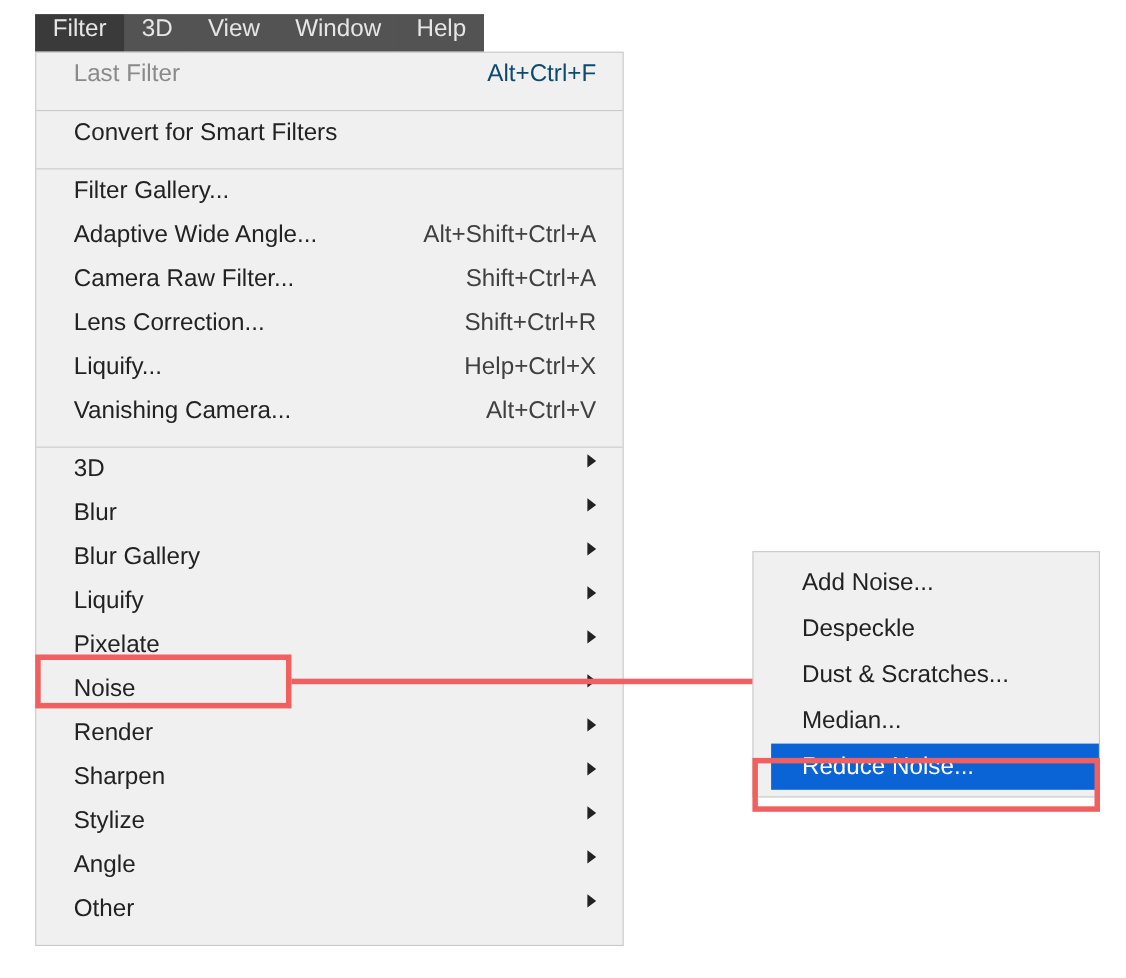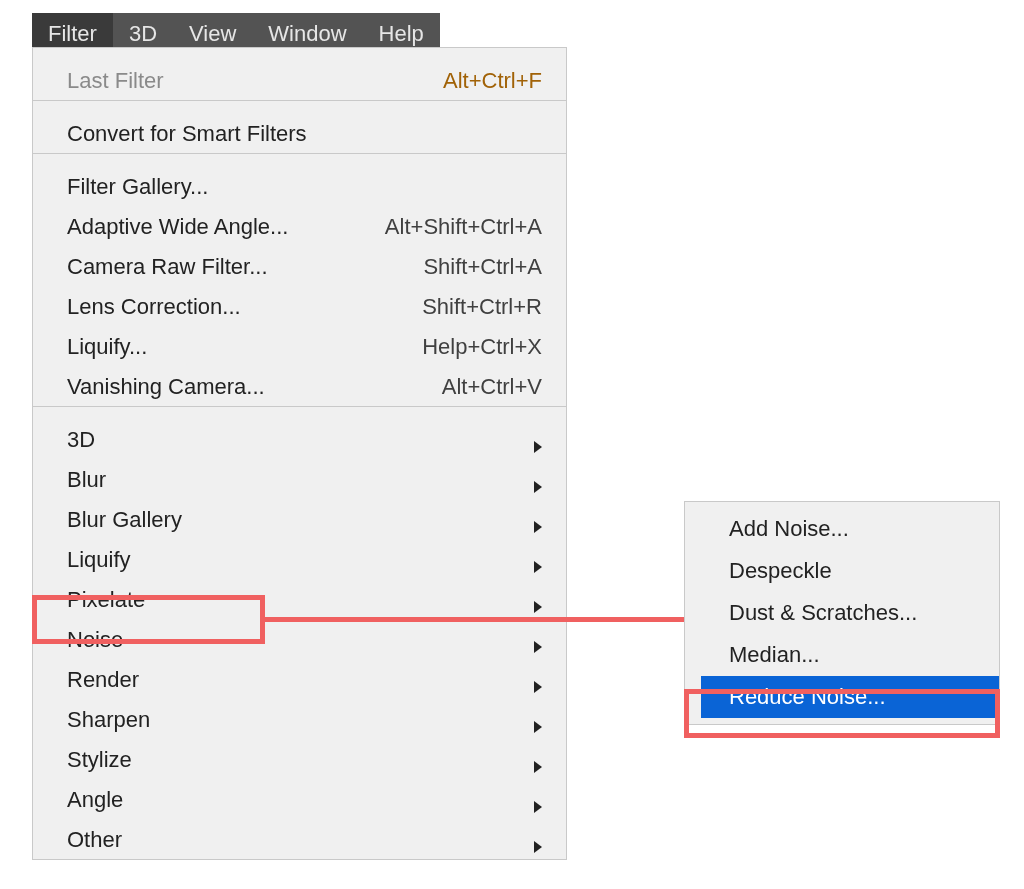--- a/index.html
+++ b/index.html
@@ -21,21 +21,21 @@
     height: 34px;
     display: flex;
     align-items: stretch;
     background: #535353;
     color: #e6e6e6;
     font-size: 22px;
     padding: 0;
   }
   .menubar .mb-item {
     display: flex;
-    align-items: flex-end;
+    align-items: flex-start;
     padding: 0 16px;
     background: #535353;
     color: #e6e6e6;
     white-space: nowrap;
   }
   .menubar .mb-item.active {
     background: #3a3a3a;
   }
   
   .dropdown {
@@ -50,40 +50,40 @@
   .dropdown .section {
     padding: 6px 0;
   }
   .dropdown .sep {
     height: 1px;
     background: #c9c9c9;
     margin: 0;
   }
   .dropdown .row {
     display: flex;
-    align-items: flex-end;
+    align-items: flex-start;
     justify-content: space-between;
     height: 40px;
     padding: 0 24px 0 34px;
     color: #222;
     white-space: nowrap;
   }
   .dropdown .row.disabled {
     color: #8a8a8a;
   }
   .dropdown .row .label {
     flex: 0 0 auto;
   }
   .dropdown .row .shortcut {
     flex: 0 0 auto;
     color: #404040;
     text-align: right;
   }
   .dropdown .row.disabled .shortcut {
-    color: #a16207;
+    color: #0c4a6e;
   }
   .dropdown .row .arrow {
     flex: 0 0 auto;
     width: 0;
     height: 0;
     border-top: 6px solid transparent;
     border-bottom: 6px solid transparent;
     border-left: 8px solid #222;
     margin-left: auto;
   }

